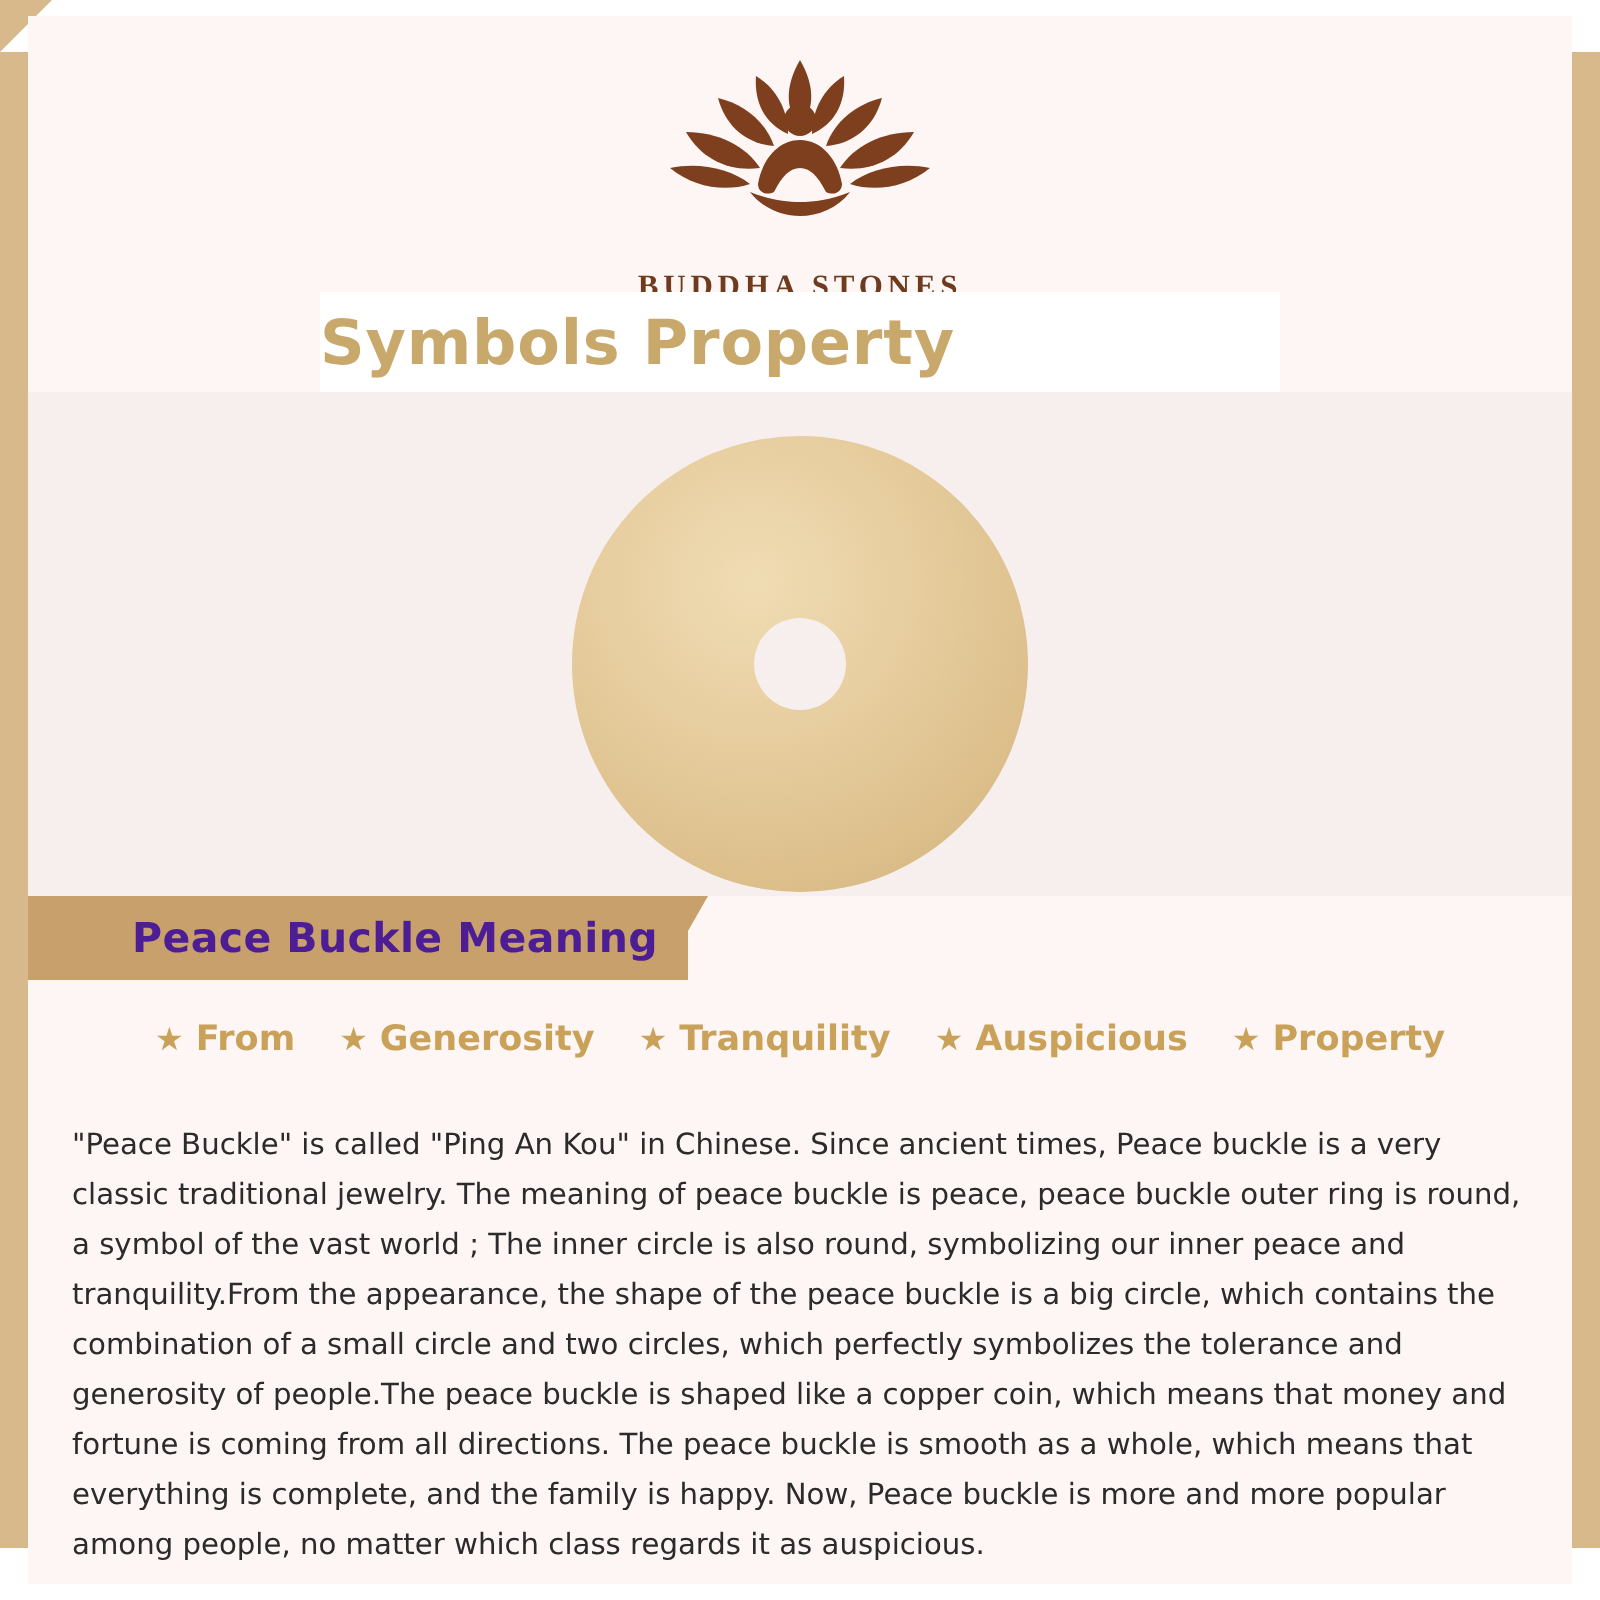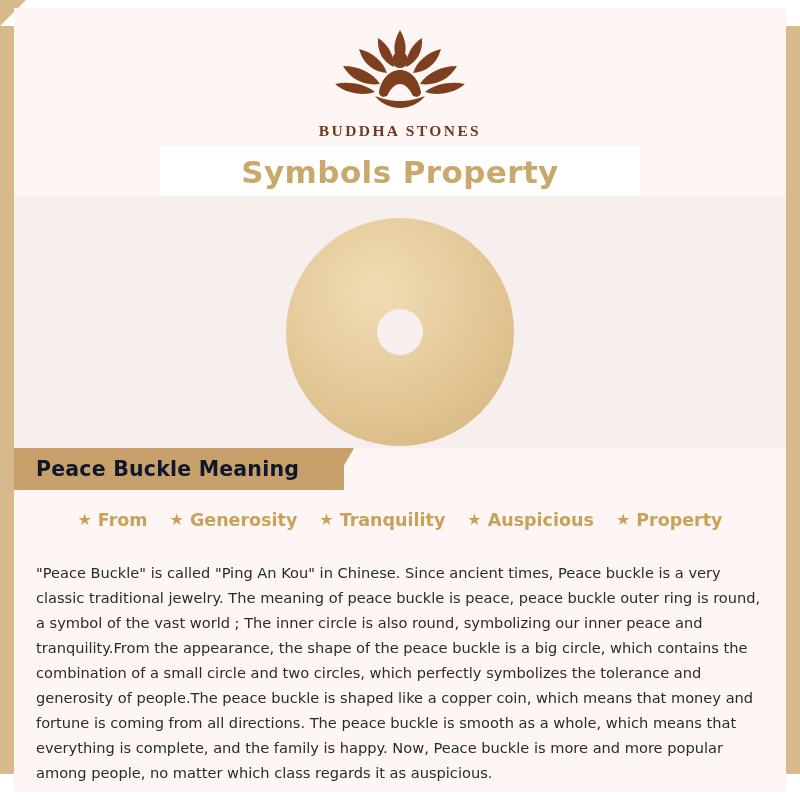--- a/index.html
+++ b/index.html
@@ -86,39 +86,39 @@
     top: 14px;
     left: 0;
     width: 772px;
     text-align: center;
   }
   .logo-mark {
     display: block;
     margin: 0 auto;
   }
   .brand-name {
-    margin-top: 0;
+    margin-top: 13px;
     font-size: 15.5px;
     letter-spacing: 2.4px;
     font-weight: bold;
     color: #6e3b1f;
     font-family: "Liberation Serif", serif;
   }
 
   
   .title-band {
     position: absolute;
     left: 146px;
     top: 138px;
     width: 480px;
     height: 52px;
     background: #ffffff;
     display: flex;
     align-items: center;
-    justify-content: center;
+    justify-content: flex-start;
   }
   .title-band .title-text {
     font-size: 31px;
     font-weight: bold;
     color: #c9a86b;
     letter-spacing: 0.4px;
     font-family: "DejaVu Sans", sans-serif;
   }
 
   
@@ -156,26 +156,27 @@
     position: absolute;
     left: 14px;
     top: 448px;
     width: 330px;
     height: 42px;
     background: #c8a06b;
     display: flex;
     align-items: center;
   }
   .ribbon-text {
-    color: #0f172a;
+    color: #4c1d95;
     font-size: 20.5px;
     font-weight: bold;
     padding-left: 22px;
     letter-spacing: 0.2px;
     font-family: "DejaVu Sans", sans-serif;
+    margin-left: 30px;
   }
   .ribbon-tail {
     position: absolute;
     left: 330px;
     top: 448px;
     width: 0; height: 0;
     border-top: 42px solid #c8a06b;
     border-right: 24px solid transparent;
   }
 

